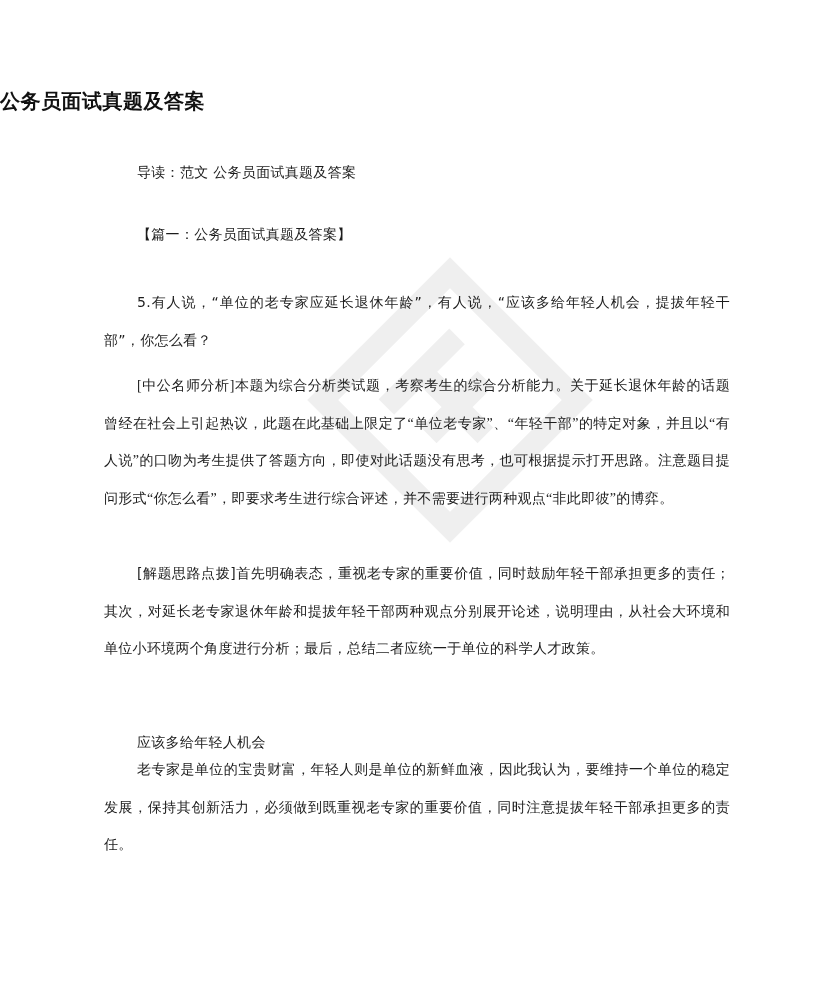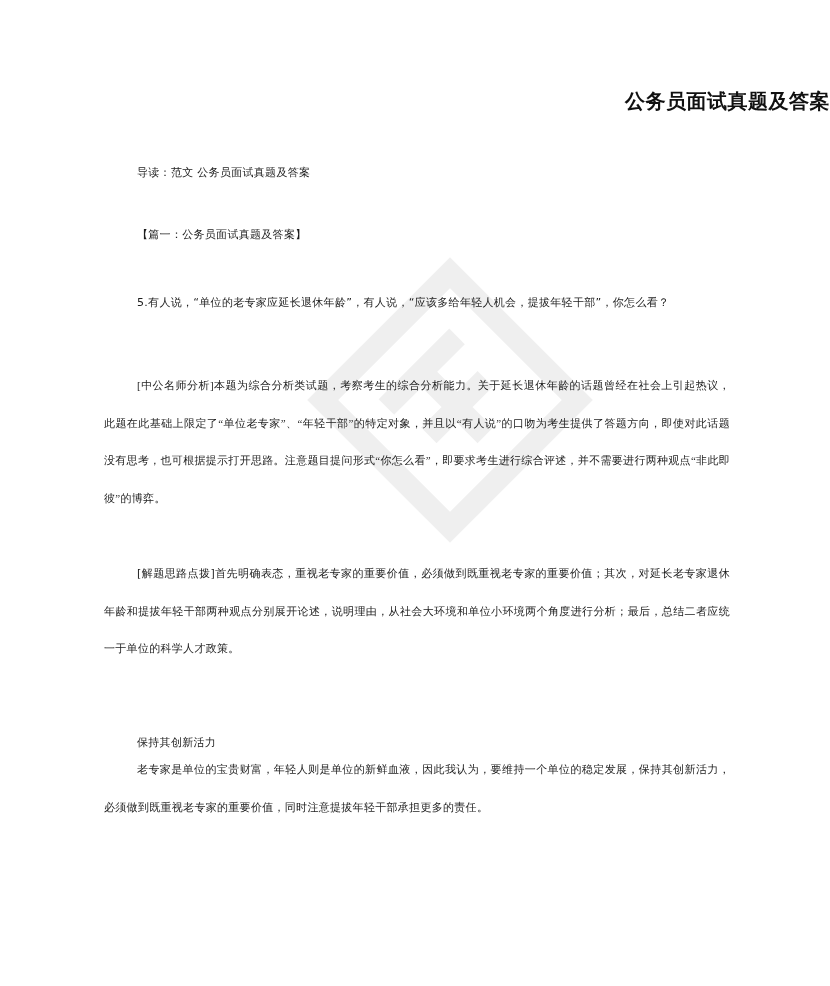--- a/index.html
+++ b/index.html
@@ -29,31 +29,31 @@
       width: 300px;
       height: 300px;
       opacity: 0.06;
       pointer-events: none;
     }
     .title {
       position: absolute;
       left: 0;
       top: 88px;
       width: 830px;
-      text-align: right;
+      text-align: left;
       font-size: 20px;
       font-weight: bold;
       letter-spacing: 0.5px;
       color: #111;
     }
     .block {
       position: absolute;
       left: 104px;
       width: 626px;
-      font-size: 11px;
+      font-size: 14px;
       line-height: 37.6px;
       letter-spacing: 0.3px;
       text-align: justify;
       text-align-last: left;
       color: #1c1c1c;
     }
     .indent {
       text-indent: 33px;
     }
     .intro { top: 154px; }
@@ -79,19 +79,19 @@
   <div class="title">公务员面试真题及答案</div>
 
   <div class="block indent intro">导读：范文 公务员面试真题及答案</div>
 
   <div class="block indent section-head">【篇一：公务员面试真题及答案】</div>
 
   <div class="block indent q1">5.有人说，“单位的老专家应延长退休年龄”，有人说，“应该多给年轻人机会，提拔年轻干部”，你怎么看？</div>
 
   <div class="block indent analysis">[中公名师分析]本题为综合分析类试题，考察考生的综合分析能力。关于延长退休年龄的话题曾经在社会上引起热议，此题在此基础上限定了“单位老专家”、“年轻干部”的特定对象，并且以“有人说”的口吻为考生提供了答题方向，即使对此话题没有思考，也可根据提示打开思路。注意题目提问形式“你怎么看”，即要求考生进行综合评述，并不需要进行两种观点“非此即彼”的博弈。</div>
 
-  <div class="block indent approach">[解题思路点拨]首先明确表态，重视老专家的重要价值，必须做到既重视老专家的重要价值；其次，对延长老专家退休年龄和提拔年轻干部两种观点分别展开论述，说明理由，从社会大环境和单位小环境两个角度进行分析；最后，总结二者应统一于单位的科学人才政策。</div>
+  <div class="block indent approach">[解题思路点拨]首先明确表态，重视老专家的重要价值，同时鼓励年轻干部承担更多的责任；其次，对延长老专家退休年龄和提拔年轻干部两种观点分别展开论述，说明理由，从社会大环境和单位小环境两个角度进行分析；最后，总结二者应统一于单位的科学人才政策。</div>
 
-  <div class="block indent answer-label">保持其创新活力</div>
+  <div class="block indent answer-label">应该多给年轻人机会</div>
 
   <div class="block indent answer">老专家是单位的宝贵财富，年轻人则是单位的新鲜血液，因此我认为，要维持一个单位的稳定发展，保持其创新活力，必须做到既重视老专家的重要价值，同时注意提拔年轻干部承担更多的责任。</div>
 
 </div>
 
 </body></html>

